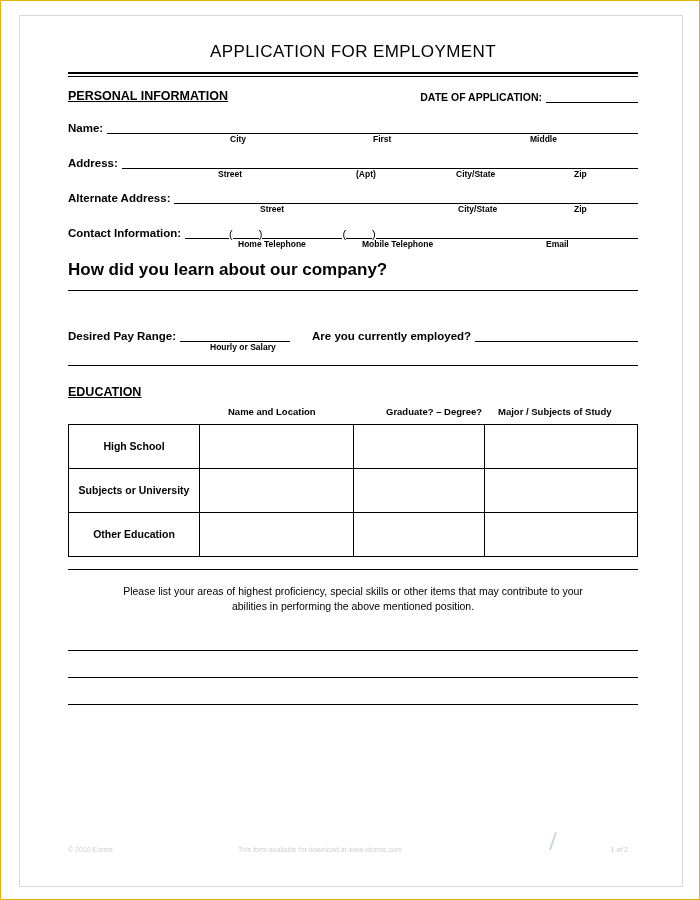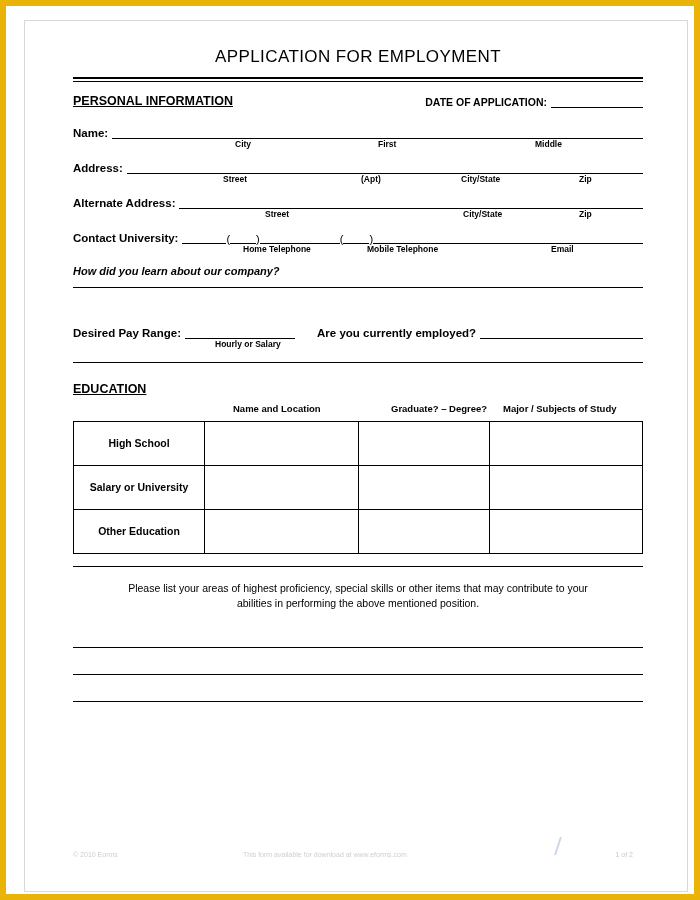--- a/index.html
+++ b/index.html
@@ -13,21 +13,21 @@
     font-family: "Liberation Sans", sans-serif;
     color: #000000;
     overflow: hidden;
   }
   .page-frame {
     position: absolute;
     left: 0; top: 0;
     width: 700px;
     height: 900px;
     box-sizing: border-box;
-    border: 6px solid #eab308;
+    border: 1px solid #eab308;
     background: #ffffff;
   }
   .sheet {
     position: absolute;
     left: 18px;
     top: 14px;
     width: 664px;
     height: 872px;
     box-sizing: border-box;
     border: 1px solid #d8d8d8;
@@ -103,23 +103,22 @@
     font-weight: bold;
   }
   .caption {
     position: absolute;
     top: 0;
     font-size: 8.5px;
     font-weight: bold;
     white-space: nowrap;
   }
   .italic-q {
-    font-style: italic;
-    font-weight: bold;
-    font-size: 11px;
+    font-weight: bold;
+    font-size: 17px;
   }
 
   
   .paren {
     font-size: 11px;
     position: relative;
     top: 1px;
   }
 
   
@@ -244,21 +243,21 @@
       <div class="caption-row">
         <span class="caption" style="left:192px;">Street</span>
         <span class="caption" style="left:390px;">City/State</span>
         <span class="caption" style="left:506px;">Zip</span>
       </div>
 
       <div style="height:9px;"></div>
 
       
       <div class="row">
-        <span class="label">Contact University:</span>
+        <span class="label">Contact Information:</span>
         <span class="fill-fixed" style="width:44px;"></span>
         <span class="paren">(</span>
         <span class="fill-fixed" style="width:26px;margin-left:0;"></span>
         <span class="paren">)</span>
         <span class="fill-fixed" style="width:80px;margin-left:0;"></span>
         <span class="paren">(</span>
         <span class="fill-fixed" style="width:26px;margin-left:0;"></span>
         <span class="paren">)</span>
         <span class="fill" style="margin-left:0;"></span>
       </div>
@@ -304,21 +303,21 @@
 
       <table class="edu">
         <tbody>
             <tr>
           <td class="rowhead">High School</td>
           <td class="cell"></td>
           <td class="cell" style="width:128px;"></td>
           <td class="cell" style="width:150px;"></td>
         </tr>
         <tr>
-          <td class="rowhead">Salary or University</td>
+          <td class="rowhead">Subjects or University</td>
           <td class="cell"></td>
           <td class="cell"></td>
           <td class="cell"></td>
         </tr>
         <tr>
           <td class="rowhead">Other Education</td>
           <td class="cell"></td>
           <td class="cell"></td>
           <td class="cell"></td>
         </tr>

